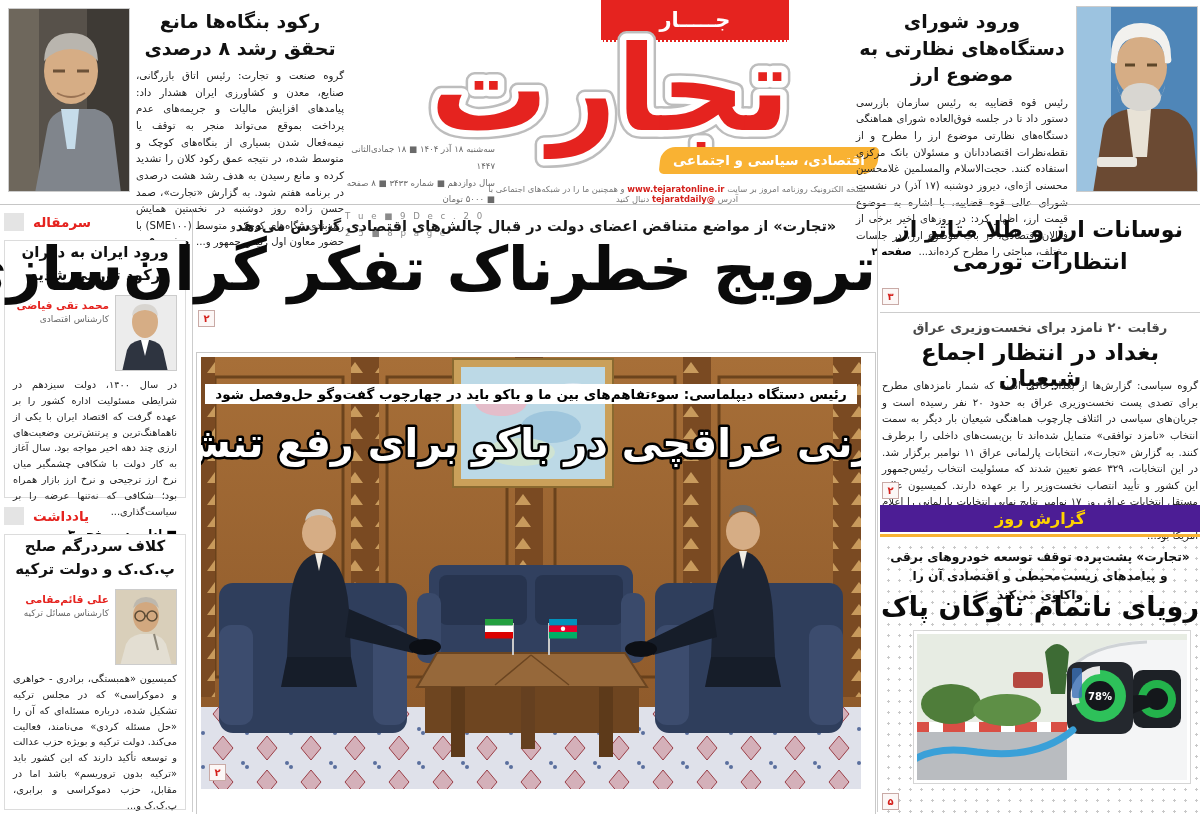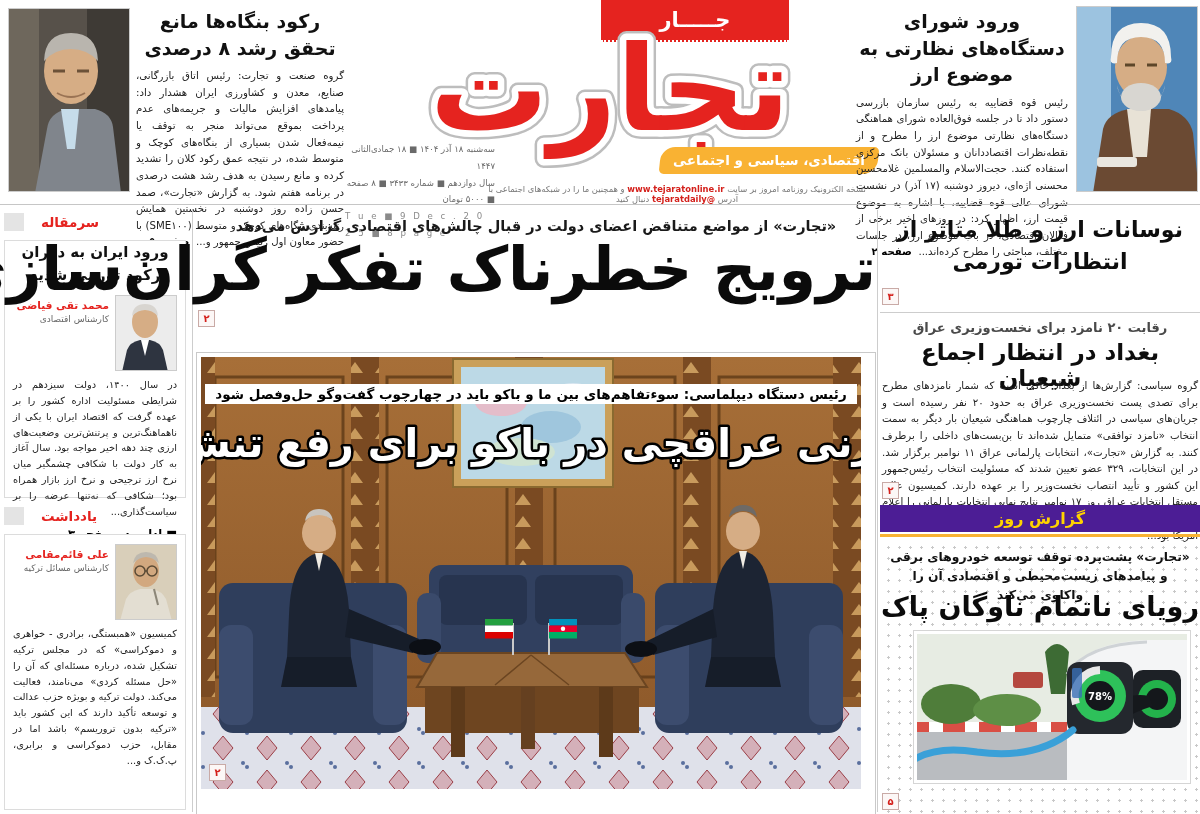--- a/index.html
+++ b/index.html
@@ -32,21 +32,21 @@
   .dates { left:345px; top:141px; width:150px; text-align:right; color:#6a6a6a; font-size:8.6px; line-height:1.95; }
   .dates .en { direction:ltr; letter-spacing:2.5px; color:#8a8a8a; text-align:left; font-size:8.6px; }
   .webline { left:478px; top:184px; width:398px; font-size:8.4px; color:#777; text-align:center; }
   .webline .red { color:#d41f1a; font-weight:bold; }
 
   .hr-top { left:0; top:204px; width:1200px; height:1px; background:#c6c6c6; }
   .vdiv { width:1px; background:#cdcdcd; top:210px; height:602px; }
 
   
   .col-left { left:0; top:206px; width:190px; height:608px; }
-  .sec-head { display:flex; align-items:center; justify-content:flex-end; gap:17px; padding-left:4px; height:24px; direction:rtl; }
+  .sec-head { display:flex; align-items:center; justify-content:flex-end; gap:9px; padding-left:4px; height:24px; direction:rtl; }
   .sec-head .lbl { color:#e5231f; font-weight:bold; font-size:13.5px; }
   .sec-head .sq { width:20px; height:18px; background:#e4e4e4; }
   .side-box { position:absolute; left:4px; width:182px; border:1px solid #dcdcdc; padding:0 8px 6px; direction:rtl; background:#fff; }
   .side-title { font-weight:bold; font-size:15px; text-align:center; line-height:1.5; color:#111; }
   .author-row { display:flex; gap:6px; margin-top:9px; align-items:flex-start; }
   .author-photo { width:62px; height:76px; flex:0 0 auto; }
   .author-meta { padding-top:4px; }
   .author-name { color:#e5231f; font-weight:bold; font-size:10.5px; }
   .author-role { color:#666; font-size:9px; margin-top:3px; }
   .side-body { font-size:9.8px; line-height:1.62; text-align:justify; color:#222; margin-top:6px; }
@@ -178,20 +178,21 @@
       </div>
       <div class="side-body">در سال ۱۴۰۰، دولت سیزدهم در شرایطی مسئولیت اداره کشور را بر عهده گرفت که اقتصاد ایران با یکی از ناهماهنگ‌ترین و پرتنش‌ترین وضعیت‌های ارزی چند دهه اخیر مواجه بود. سال آغاز به کار دولت با شکافی چشمگیر میان نرخ ارز ترجیحی و نرخ ارز بازار همراه بود؛ شکافی که نه‌تنها عرضه را بر سیاست‌گذاری...</div>
       <div class="side-cont">■ ادامه در صفحه ۳</div>
     </div>
 
     <div class="sec-head" style="position:absolute; top:298px; right:4px; left:0;">
       <span class="lbl">یادداشت</span>
       <span class="sq"></span>
     </div>
     <div class="side-box" style="top:328px; height:276px;">
+      <div class="side-title">کلاف سردرگم صلح پ.ک.ک و دولت ترکیه</div>
       <div class="author-row">
         <div class="portrait author-photo">
           <svg width="62" height="76" viewBox="0 0 62 76">
             <rect width="62" height="76" fill="#d9cfba"></rect>
             <path d="M6 76 L12 54 Q16 46 26 44 L38 44 Q48 46 52 54 L58 76 Z" fill="#e3ded2"></path>
             <ellipse cx="32" cy="26" rx="13" ry="16" fill="#d2a87f"></ellipse>
             <path d="M19 18 Q21 7 32 7 Q43 7 45 18 Q38 12 32 12 Q26 12 19 18Z" fill="#bdb8ae"></path>
             <circle cx="26" cy="26" r="5" fill="none" stroke="#5a4a35" stroke-width="1.5"></circle>
             <circle cx="38" cy="26" r="5" fill="none" stroke="#5a4a35" stroke-width="1.5"></circle>
             <path d="M31 26 L33 26" stroke="#5a4a35" stroke-width="1.5"></path>

